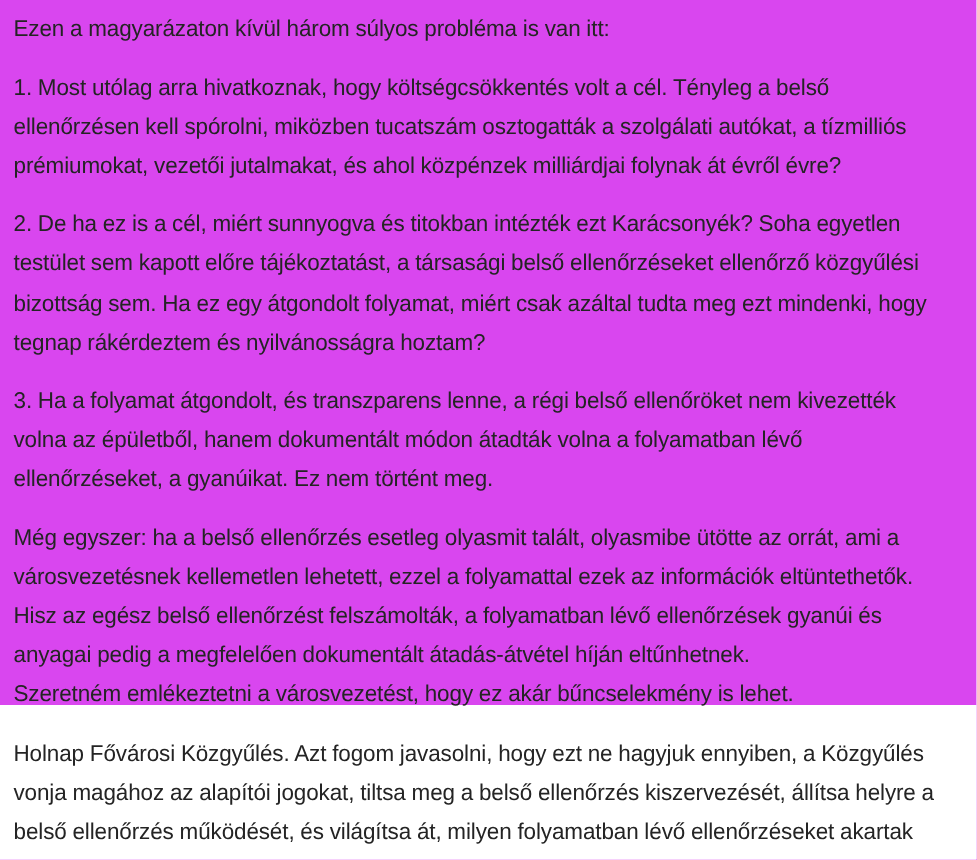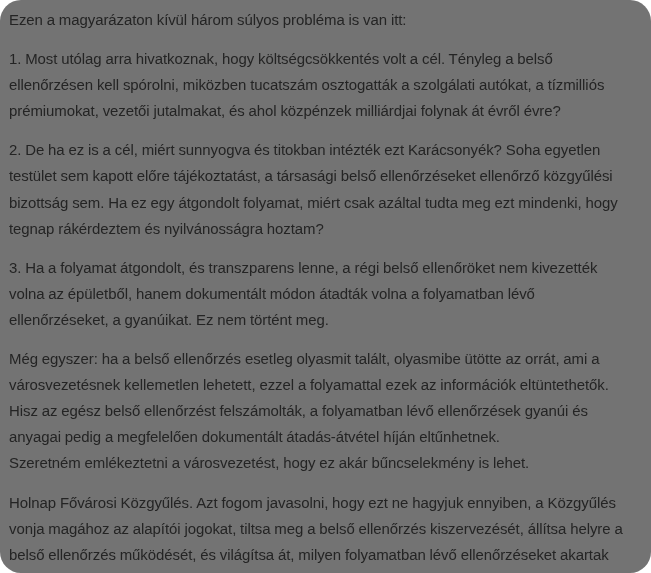--- a/index.html
+++ b/index.html
@@ -11,24 +11,23 @@
   body {
     width: 651px;
     height: 573px;
     overflow: hidden;
     font-family: "Liberation Sans", "DejaVu Sans", sans-serif;
   }
 
   #post-body {
     box-sizing: border-box;
     width: 651px;
-    height: 573px;
+    height: 470px;
     padding: 7px 9px 0 9px;
-    background: #737373;
-    border-radius: 21px;
+    background: #d946ef;
   }
 
   .para {
     margin: 0;
     color: #242424;
     font-size: 15.2px;
     line-height: 26.1px;
     letter-spacing: -0.07px;
     text-align: left;
     word-spacing: -0.2px;

